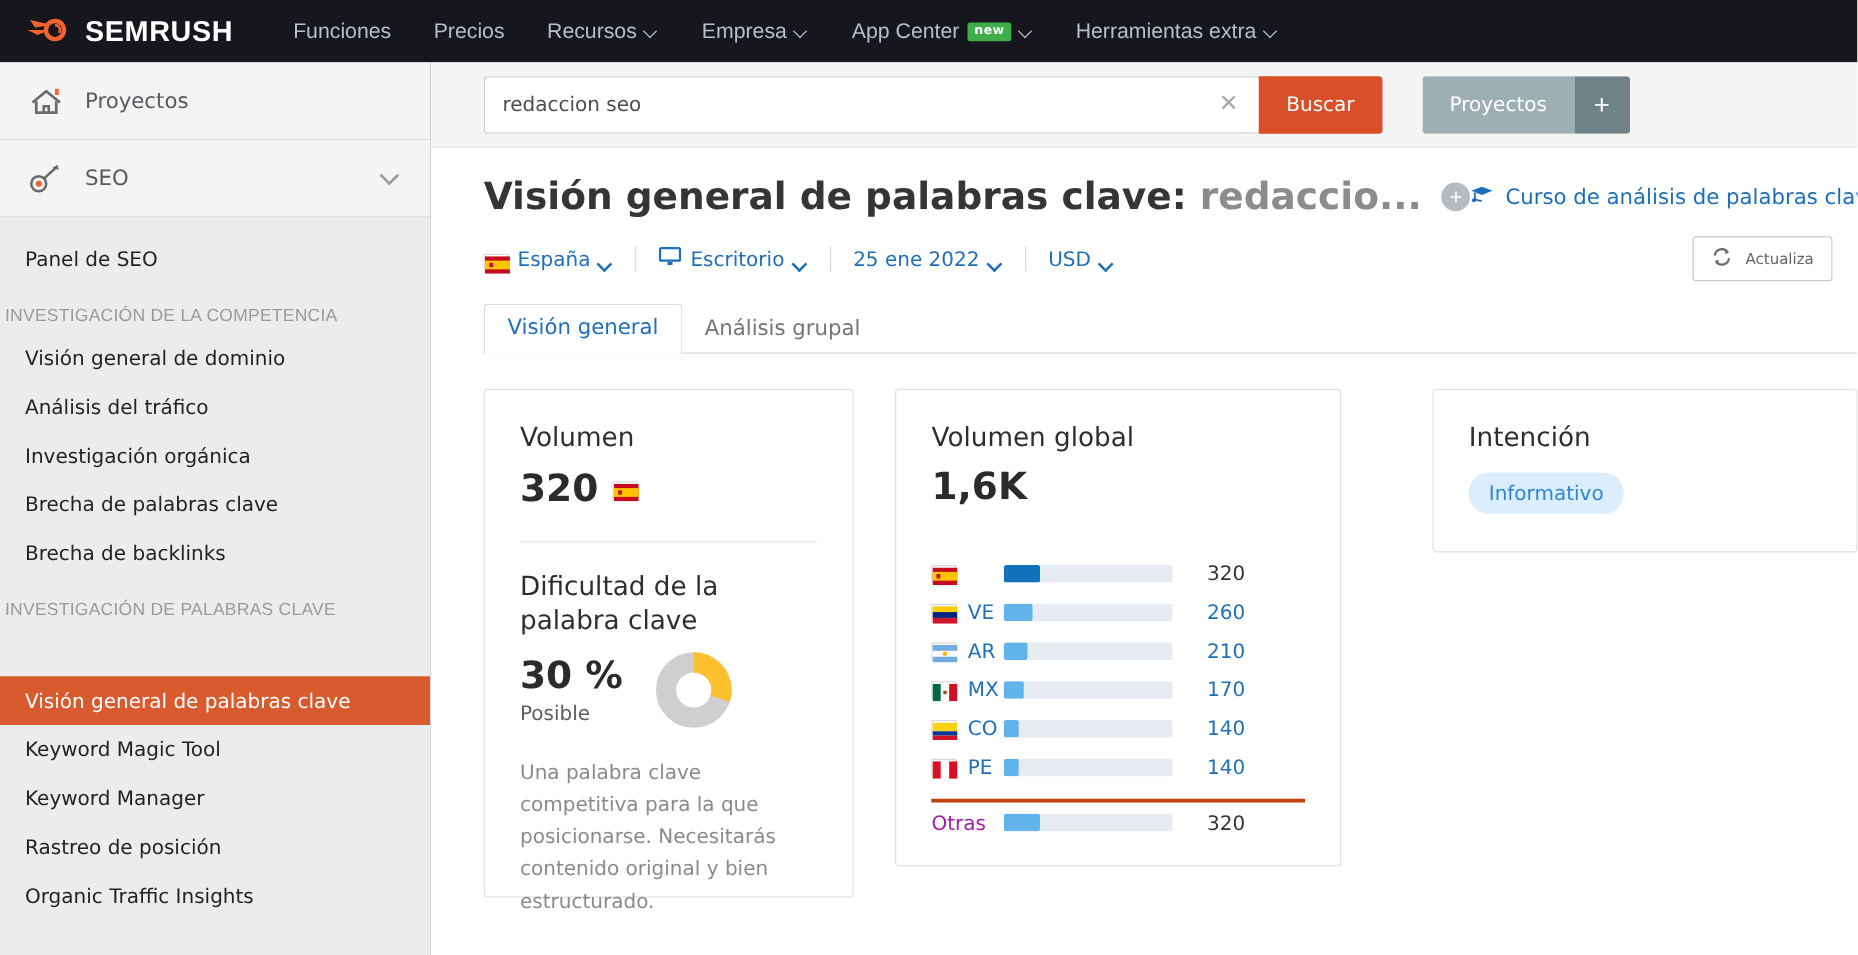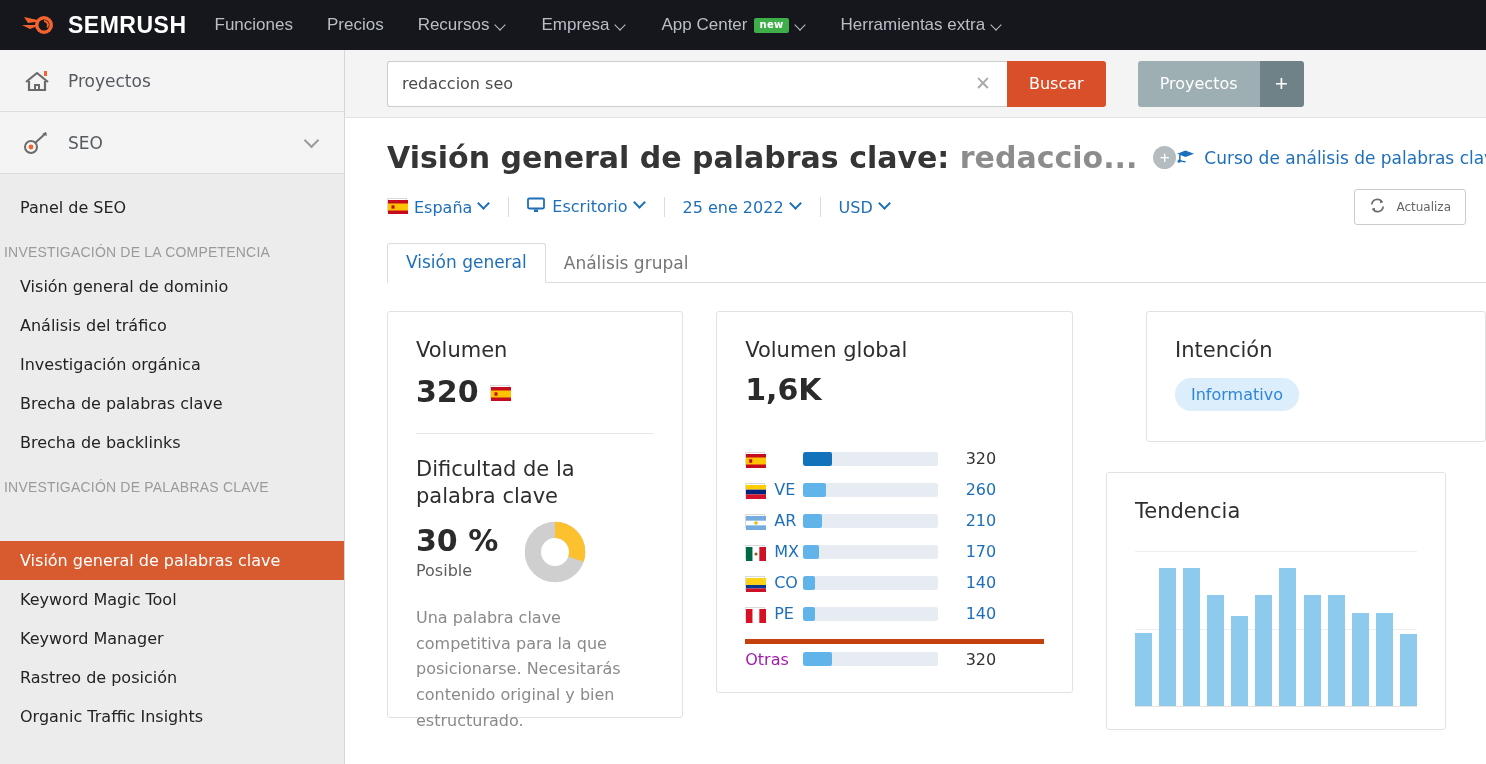--- a/index.html
+++ b/index.html
@@ -9,21 +9,21 @@
     background: #ffffff;
     overflow: hidden;
   }
 
   
   .topnav {
     height: 50px; background: #15171c;
     display: flex; align-items: center;
     padding-left: 20px;
   }
-  .logo { display: flex; align-items: flex-end; gap: 10px; margin-right: 28px; }
+  .logo { display: flex; align-items: flex-start; gap: 10px; margin-right: 48px; }
   .logo-mark { width: 38px; height: 26px; flex: 0 0 auto; }
   .logo-text {
     color: #fff; font-weight: bold; font-size: 23px;
     letter-spacing: 0.5px; font-family: "Liberation Sans", sans-serif;
   }
   .nav-items { display: flex; align-items: center; gap: 34px; }
   .nav-item {
     color: #b9bec7; font-size: 17px; display: flex; align-items: center; gap: 7px;
     cursor: pointer; white-space: nowrap; font-family: "Liberation Sans", sans-serif;
   }
@@ -119,21 +119,21 @@
   .course-link {
     margin-left: auto; color: #1e6fba; font-size: 17px; display: flex;
     align-items: center; gap: 9px; cursor: pointer; white-space: nowrap;
   }
 
   .filterrow {
     padding: 14px 20px 0 42px; display: flex; align-items: center;
   }
   .filters { display: flex; align-items: center; }
   .filter {
-    color: #1e6fba; font-size: 16px; display: flex; align-items: flex-start; gap: 7px;
+    color: #1e6fba; font-size: 16px; display: flex; align-items: flex-end; gap: 7px;
     cursor: pointer; padding: 0 18px; white-space: nowrap;
   }
   .filter:first-child { padding-left: 0; }
   .filter .chev { color: #1e6fba; }
   .filter .chev::after { border-width: 2.2px; }
   .fsep { width: 1px; height: 20px; background: #dcdcdc; }
   .flag {
     width: 20px; height: 14px; flex: 0 0 auto; border: 1px solid rgba(0,0,0,.15);
     display: inline-block; vertical-align: middle;
   }
@@ -188,21 +188,21 @@
   .ccode.dark { color: #a21caf; gap: 39px; }
   .ccode.link { color: #1e6fba; cursor: pointer; }
   .cbar-track {
     flex: 1; height: 14px; background: #e6ecf2; border-radius: 2px; overflow: hidden;
     max-width: 135px;
   }
   .cbar-fill { height: 100%; border-radius: 2px; }
   .cval { width: 58px; text-align: right; font-size: 16px; }
   .cval.dark { color: #333; }
   .cval.link { color: #1e6fba; }
-  .crow-other { margin-top: 10px; padding-top: 4px; border-top: 5px solid #c2410c; }
+  .crow-other { margin-top: 10px; padding-top: 4px; border-top: 3px solid #c2410c; }
 
   .right-col { display: flex; flex-direction: column; gap: 30px; }
   .card-intent { width: 340px; padding: 26px 28px 30px; margin-left: 40px; }
   .pill {
     display: inline-block; background: #dceefc; color: #2f86d6; font-size: 16px;
     padding: 7px 16px; border-radius: 16px; margin-top: 16px;
   }
   .card-trend { width: 340px; padding: 26px 28px 22px; }
   .trend-chart {
     margin-top: 28px; height: 156px; position: relative;
@@ -522,38 +522,17 @@
               <div class="cval dark">320</div>
             </div>
           </div>
       </div>
 
       <div class="right-col">
         <div class="card card-intent">
           <div class="card-title">Intención</div>
           <span class="pill">Informativo</span>
         </div>
-        <div class="card card-trend">
-          <div class="card-title">Tendencia</div>
-          <div class="trend-chart">
-            <div class="grid-line" style="top:0"></div>
-            <div class="grid-line" style="top:78px"></div>
-            <div class="bars" id="trend-bars">
-                <div class="bar" style="height: 73px; background: rgb(141, 202, 237);"></div>
-                <div class="bar" style="height: 138px; background: rgb(141, 202, 237);"></div>
-                <div class="bar" style="height: 138px; background: rgb(141, 202, 237);"></div>
-                <div class="bar" style="height: 111px; background: rgb(141, 202, 237);"></div>
-                <div class="bar" style="height: 90px; background: rgb(141, 202, 237);"></div>
-                <div class="bar" style="height: 111px; background: rgb(141, 202, 237);"></div>
-                <div class="bar" style="height: 138px; background: rgb(141, 202, 237);"></div>
-                <div class="bar" style="height: 111px; background: rgb(141, 202, 237);"></div>
-                <div class="bar" style="height: 111px; background: rgb(141, 202, 237);"></div>
-                <div class="bar" style="height: 93px; background: rgb(141, 202, 237);"></div>
-                <div class="bar" style="height: 93px; background: rgb(141, 202, 237);"></div>
-                <div class="bar" style="height: 72px; background: rgb(141, 202, 237);"></div>
-              </div>
-          </div>
-        </div>
       </div>
 
     </div>
   </div>
 </div>
 
 </body></html>

